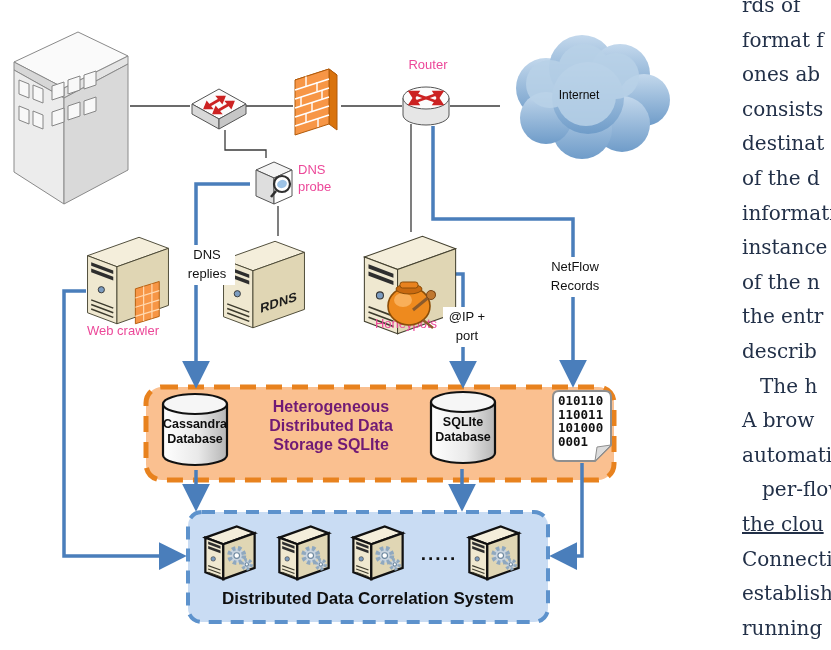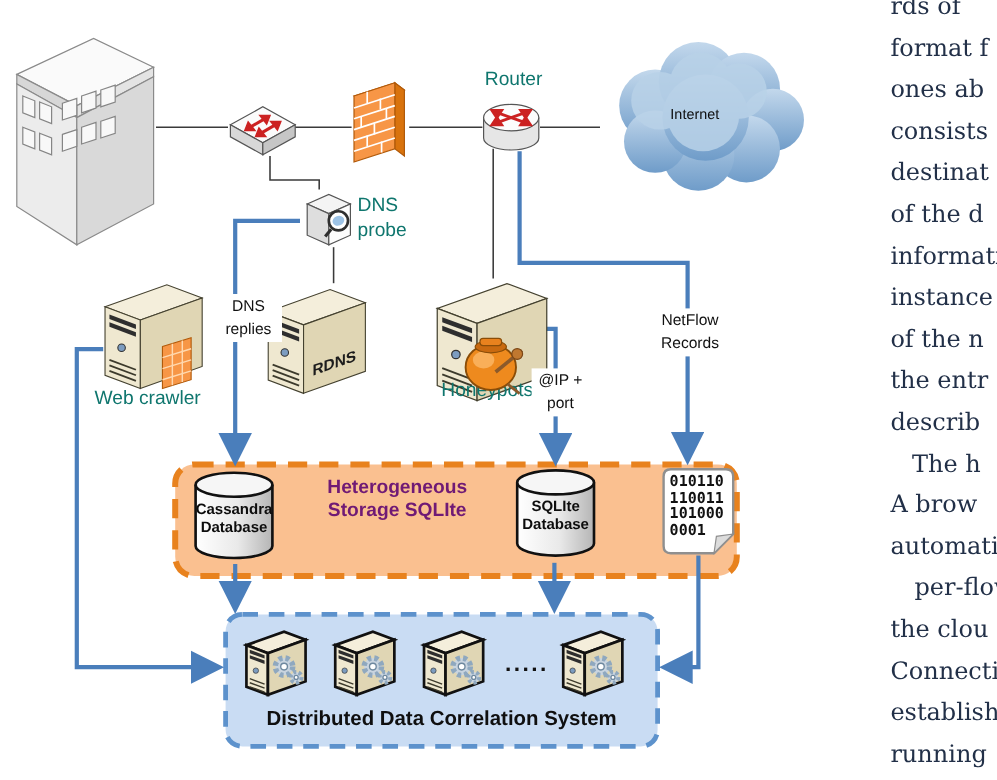--- a/index.html
+++ b/index.html
@@ -2,21 +2,21 @@
 <html><head>
 <meta charset="utf-8">
 <style>
   html,body{margin:0;padding:0;background:#fff;}
   #canvas{position:relative;width:831px;height:650px;background:#fff;overflow:hidden;
           font-family:"Liberation Sans",sans-serif;}
   #wires{position:absolute;left:0;top:0;z-index:1;}
   .node{position:absolute;z-index:2;}
   .flow-label{position:absolute;z-index:3;background:#fff;color:#111;font-size:13px;
               line-height:1.45;text-align:center;padding:1px 2px;}
-  .diagram-label{position:absolute;z-index:3;color:#0f766e;font-size:16px;line-height:1.3;
+  .diagram-label{position:absolute;z-index:3;color:#ec4899;font-size:13px;line-height:1.3;
                  text-align:center;}
   .storage-title{position:absolute;z-index:3;color:#701a75;font-weight:bold;font-size:16px;
                  line-height:19px;text-align:center;}
   .corr-title{position:absolute;z-index:3;color:#0f0f0f;font-weight:bold;font-size:17px;
               text-align:center;}
   .dots{position:absolute;z-index:3;color:#111;font-weight:bold;font-size:19px;letter-spacing:2px;}
   .db-text{position:absolute;width:100%;text-align:center;color:#0d0d0d;font-weight:bold;
            font-size:12.5px;line-height:15px;z-index:3;}
   .bin-line{display:block;font-family:"DejaVu Sans Mono",monospace;font-weight:bold;
             font-size:12.5px;line-height:13.5px;color:#111;}
@@ -266,20 +266,21 @@
     <div>NetFlow</div>
     <div>Records</div>
   </div>
   <div class="flow-label" style="left:443px;top:307px;width:44px">
     <div>@IP +</div>
     <div>port</div>
   </div>
 
   <div class="storage-title" style="left:238px;top:397px;width:186px">
     <div>Heterogeneous</div>
+    <div>Distributed Data</div>
     <div>Storage SQLIte</div>
   </div>
 
   <div class="node" style="left:159px;top:391px">
     <svg width="72" height="80" viewBox="0 0 72 80">
       <path d="M4,13 V64 a32,10 0 0 0 64,0 V13" fill="url(#cylG)" stroke="#111" stroke-width="2.2"></path>
       <ellipse cx="36" cy="13" rx="32" ry="10" fill="#f6f6f6" stroke="#111" stroke-width="2.2"></ellipse>
     </svg>
     <div class="db-text" style="top:26px">
       <div>Cassandra</div>
@@ -408,19 +409,19 @@
       <div class="rc-line" style="top: 166px;">of the d</div>
       <div class="rc-line" style="top: 200.6px;">informati</div>
       <div class="rc-line" style="top: 235.2px;">instance</div>
       <div class="rc-line" style="top: 269.8px;">of the n</div>
       <div class="rc-line" style="top: 304.4px;">the entr</div>
       <div class="rc-line" style="top: 339px;">describ</div>
       <div class="rc-line" style="top: 373.6px; left: 20px;">The h</div>
       <div class="rc-line" style="top: 408.2px;">A brow</div>
       <div class="rc-line" style="top: 442.8px;">automati</div>
       <div class="rc-line" style="top: 477.4px; margin-left: 20px;">per-flow</div>
-      <div class="rc-line" style="top: 512px;">the clou</div>
+      <div class="rc-line" style="top: 512px; text-decoration: underline;">the clou</div>
       <div class="rc-line" style="top: 546.6px;">Connecti</div>
       <div class="rc-line" style="top: 581.2px;">establish</div>
       <div class="rc-line" style="top: 615.8px;">running</div>
     </div>
 
 </div>
 
 </body></html>

